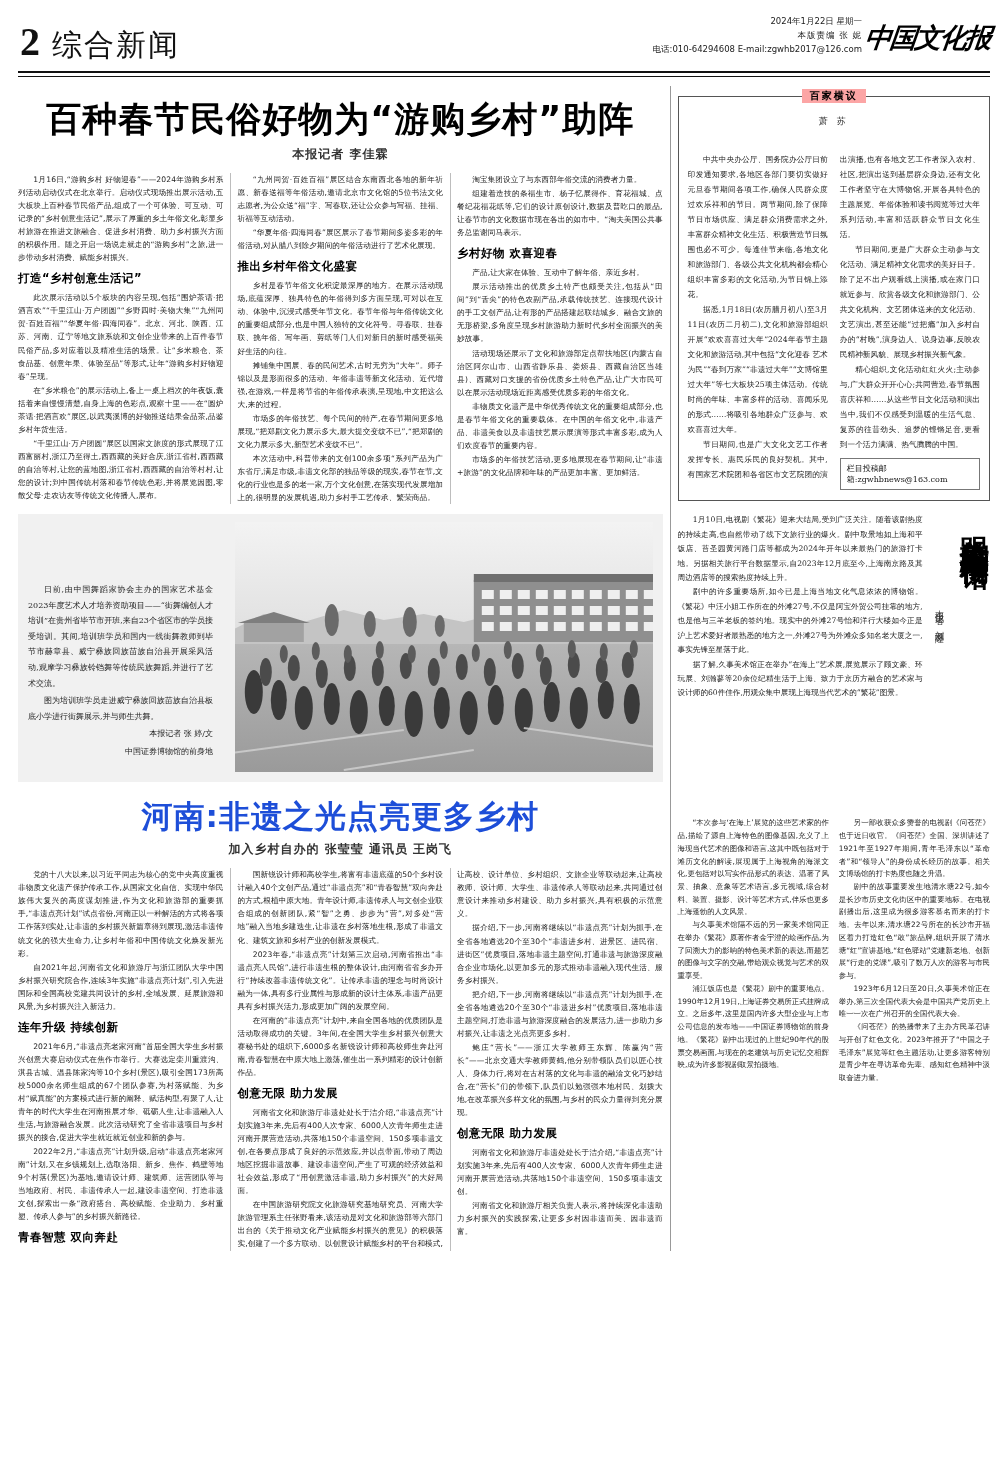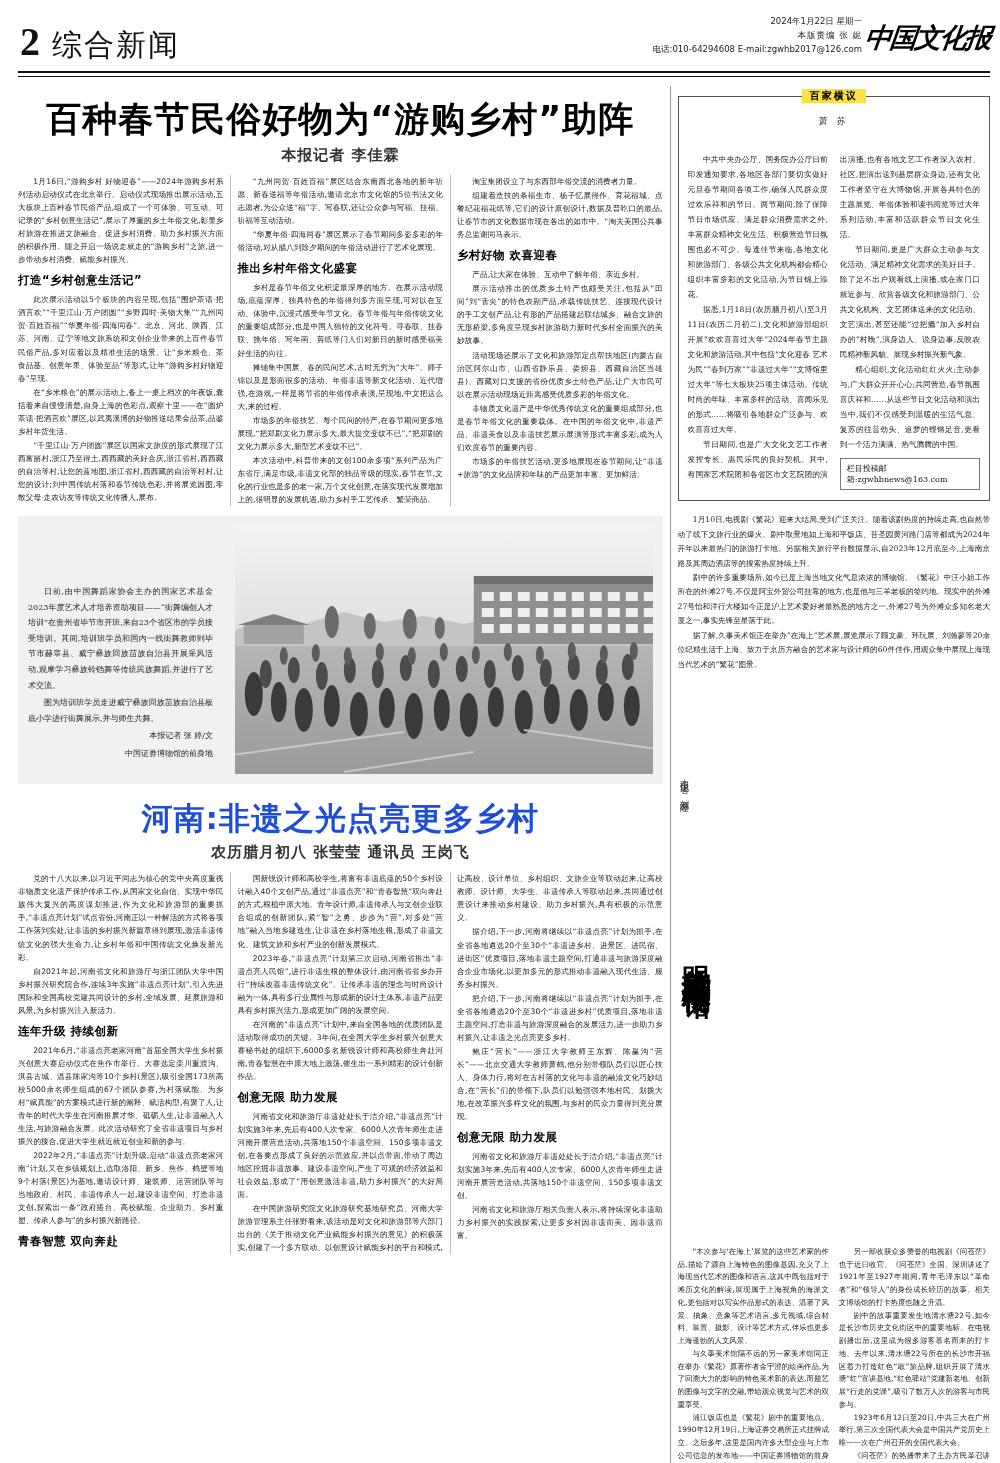--- a/index.html
+++ b/index.html
@@ -118,21 +118,21 @@
     font-weight: 700;
     font-size: 35px;
     letter-spacing: 1px;
     line-height: 1.2;
     margin: 12px 0 6px 0;
     color: #000;
   }
   .byline {
     text-align: center;
     font-family: "DejaVu Sans", sans-serif;
-    font-size: 15px;
+    font-size: 12px;
     font-weight: 700;
     color: #333;
     margin-bottom: 10px;
     letter-spacing: 1px;
   }
   .headline-sec {
     text-align: center;
     font-family: "DejaVu Sans", sans-serif;
     font-weight: 700;
     font-size: 31px;
@@ -207,21 +207,21 @@
     padding: 18px 9px 10px 9px;
     box-sizing: border-box;
   }
   .opinion-box::before,
   .opinion-box::after { content: ""; position: absolute; }
   .box-tag {
     position: absolute;
     top: -8px;
     left: 50%;
     transform: translateX(-50%);
-    background: #fde047;
+    background: #fca5a5;
     padding: 0 8px;
     font-family: "DejaVu Sans", sans-serif;
     font-weight: 700;
     font-size: 10px;
     letter-spacing: 2px;
     color: #000;
     white-space: nowrap;
   }
   .op-title {
     text-align: center;
@@ -263,21 +263,20 @@
     break-inside: avoid;
     text-align: left;
   }
 
   
   .right-art2 {
     margin-top: 12px;
     display: flex;
     gap: 10px;
     align-items: flex-start;
-    flex-direction: column;
   }
   .ra2-text {
     flex: 1 1 auto;
     column-count: 1;
   }
   .vert-title {
     writing-mode: vertical-rl;
     text-orientation: upright;
     font-family: "DejaVu Sans", sans-serif;
     font-weight: 700;
@@ -480,21 +479,21 @@
             <g stroke="#cfcfcf" stroke-width="2" fill="none" opacity="0.85">
               <path d="M0 232 L180 208"></path>
                 <path d="M440 226 L300 206"></path>
               <path d="M120 248 L250 228"></path>
             </g>
           </svg>
         </div>
       </div>
 
       <h2 class="headline-sec">河南:非遗之光点亮更多乡村</h2>
-      <div class="byline">农历腊月初八 张莹莹 通讯员 王岗飞</div>
+      <div class="byline">加入乡村自办的 张莹莹 通讯员 王岗飞</div>
 
       <div class="cols3" id="second-article-cols">
           <p class="body">党的十八大以来,以习近平同志为核心的党中央高度重视非物质文化遗产保护传承工作,从国家文化自信、实现中华民族伟大复兴的高度谋划推进,作为文化和旅游部的重要抓手,“非遗点亮计划”试点省份,河南正以一种解活的方式将各项工作落到实处,让非遗的乡村振兴新篇章得到展现,激活非遗传统文化的强大生命力,让乡村年俗和中国传统文化焕发新光彩。</p>
           <p class="body">自2021年起,河南省文化和旅游厅与浙江团队大学中国乡村振兴研究院合作,连续3年实施“非遗点亮计划”,引入先进国际和全国高校党建共同设计的乡村,全域发展、延展旅游和风景,为乡村振兴注入新活力。</p>
           <h3 class="sub">连年升级 持续创新</h3>
           <p class="body">2021年6月,“非遗点亮老家河南”首届全国大学生乡村振兴创意大赛启动仪式在焦作市举行。大赛选定栾川重渡沟、淇县古城、温县陈家沟等10个乡村(景区),吸引全国173所高校5000余名师生组成的67个团队参赛,为村落赋能、为乡村“赋真能”的方案模式进行新的阐释、赋活构型,有聚了人,让青年的时代大学生在河南推展才华、砥砺人生,让非遗融入人生活,与旅游融合发展。此次活动研究了全省非遗项目与乡村振兴的接合,促进大学生就近就近创业和新的参与。</p>
           <p class="body">2022年2月,“非遗点亮”计划升级,启动“非遗点亮老家河南”计划,又在乡镇规划上,选取洛阳、新乡、焦作、鹤壁等地9个村落(景区)为基地,邀请设计师、建筑师、运营团队等与当地政府、村民、非遗传承人一起,建设非遗空间、打造非遗文创,探索出一条“政府搭台、高校赋能、企业助力、乡村重塑、传承人参与”的乡村振兴新路径。</p>
           <h3 class="sub">青春智慧 双向奔赴</h3>
           <p class="body">国新锐设计师和高校学生,将富有非遗底蕴的50个乡村设计融入40个文创产品,通过“非遗点亮”和“青春智慧”双向奔赴的方式,根植中原大地。青年设计师,非遗传承人与文创企业联合组成的创新团队,紧“智”之勇、步步为“营”,对多处“营地”融入当地乡建迭生,让非遗在乡村落地生根,形成了非遗文化、建筑文旅和乡村产业的创新发展模式。</p>
           <p class="body">2023年春,“非遗点亮”计划第三次启动,河南省推出“非遗点亮人民馆”,进行非遗生根的整体设计,由河南省省乡办开行“持续改善非遗传统文化”。让传承非遗的理念与时尚设计融为一体,具有多行业属性与形成新的设计主体系,非遗产品更具有乡村振兴活力,形成更加广阔的发展空间。</p>
@@ -537,19 +536,19 @@
         <div class="vert-byline">本报记者 刘源隆</div>
         <div class="vert-title">跟着热剧打卡博物馆</div>
       </div>
 
       <div class="ra2-lower" id="ra2-lower">
           <p class="sans">“本次参与‘在海上’展览的这些艺术家的作品,描绘了源自上海特色的图像基因,充义了上海现当代艺术的图像和语言,这其中既包括对于滩历文化的解读,展现属于上海视角的海派文化,更包括对以写实作品形式的表达、温著了风景、抽象、意象等艺术语言,多元视域,综合材料、装置、摄影、设计等艺术方式,伴乐也更多上海蓬勃的人文风景。</p>
           <p class="sans">与久事美术馆隔不远的另一家美术馆同正在举办《繁花》原著作者金宇澄的绘画作品,为了回溯大力的影响的特色美术新的表达,而题艺的图像与文字的交融,带给观众视觉与艺术的双重享受。</p>
           <p class="sans">浦江饭店也是《繁花》剧中的重要地点。1990年12月19日,上海证券交易所正式挂牌成立。之后多年,这里是国内许多大型企业与上市公司信息的发布地——中国证券博物馆的前身地。《繁花》剧中出现过的上世纪90年代的股票交易画面,与现在的老建筑与历史记忆交相辉映,成为许多影视剧取景拍摄地。</p>
           <p class="sans">另一部收获众多赞誉的电视剧《问苍茫》也于近日收官。《问苍茫》全国、深圳讲述了1921年至1927年期间,青年毛泽东以“革命者”和“领导人”的身份成长经历的故事。相关文博场馆的打卡热度也随之升温。</p>
           <p class="sans">剧中的故事重要发生地清水塘22号,如今是长沙市历史文化街区中的重要地标。在电视剧播出后,这里成为很多游客慕名而来的打卡地。去年以来,清水塘22号所在的长沙市开福区着力打造红色“敢”旅品牌,组织开展了清水塘“红”宣讲基地,“红色驿站”党建新老地、创新展“行走的党课”,吸引了数万人次的游客与市民参与。</p>
-          <p class="sans">1923年6月12日至20日,中共三大在广州举行,第三次全国代表大会是中国共产党历史上唯一一次在广州召开的全国代表大会。</p>
+          <p class="sans">1923年6月12日至20日,久事美术馆正在举办,第三次全国代表大会是中国共产党历史上唯一一次在广州召开的全国代表大会。</p>
           <p class="sans">《问苍茫》的热播带来了主办方民革召讲与开创了红色文化。2023年推开了“中国之子毛泽东”展览等红色主题活动,让更多游客特别是青少年在寻访革命先辈、感知红色精神中汲取奋进力量。</p>
         </div>
     </div>
 
   </div>
 </div>
 
 </body></html>

